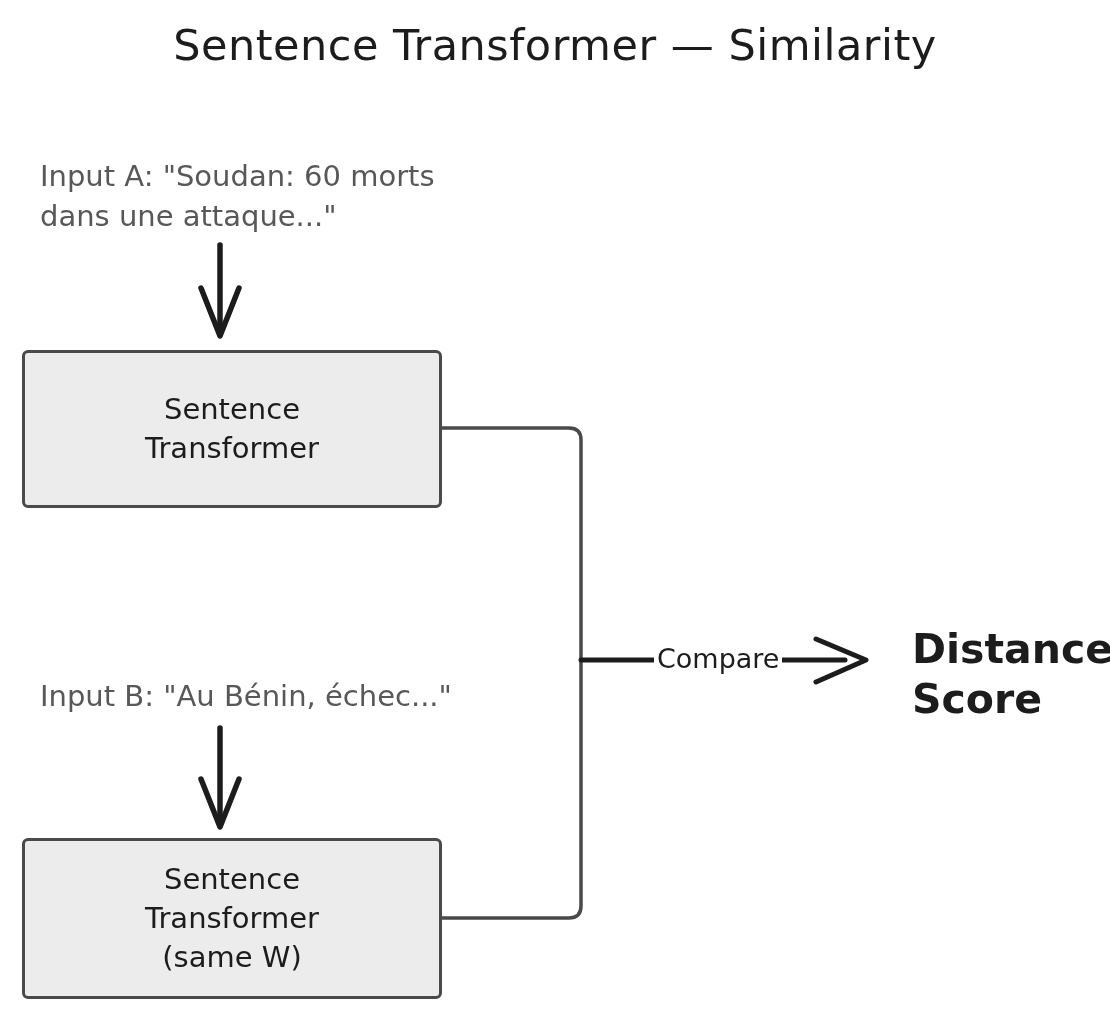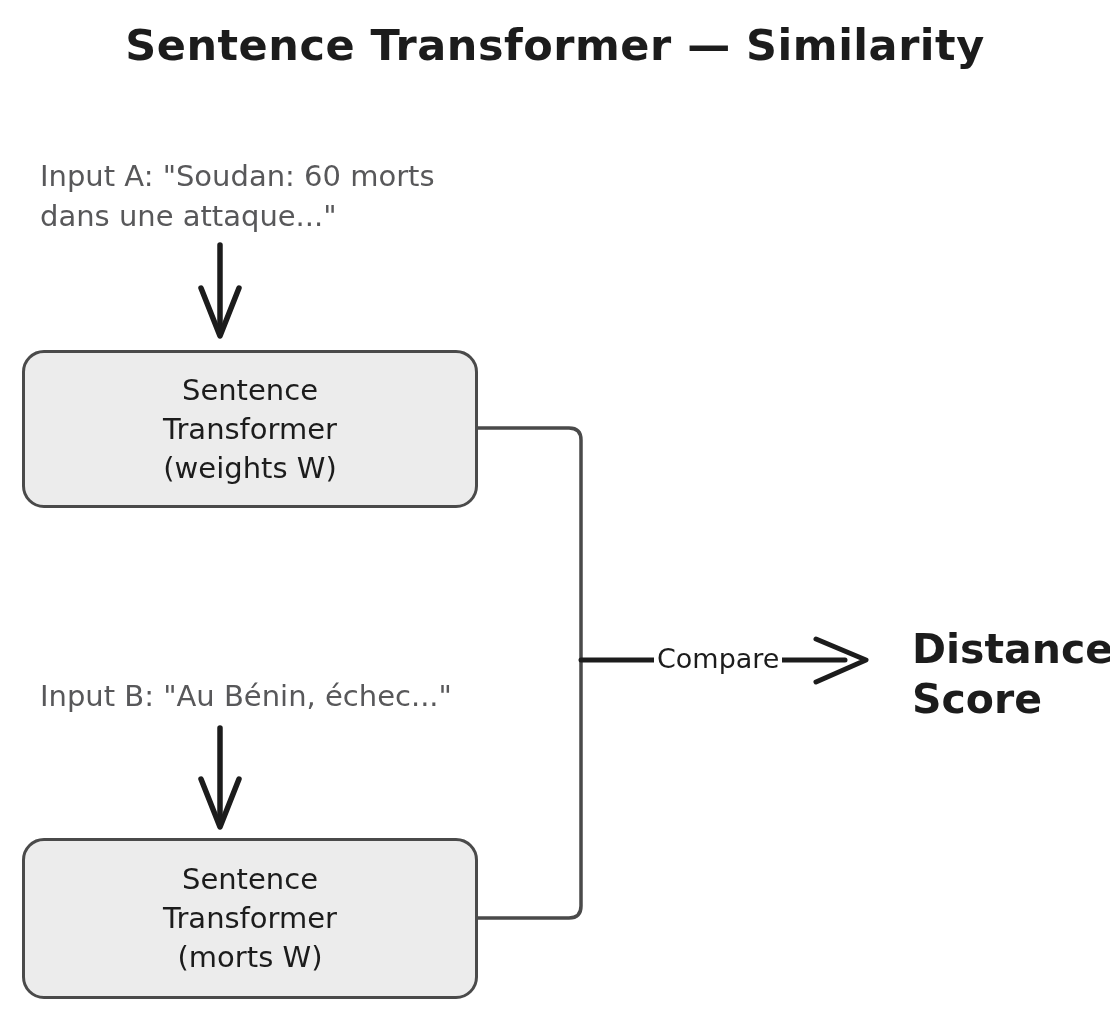--- a/index.html
+++ b/index.html
@@ -12,39 +12,39 @@
   .canvas{
     position:relative;
     width:1110px;height:1020px;
     background:#ffffff;
     font-family:"DejaVu Sans", sans-serif;
     overflow:hidden;
   }
   .title{
     position:absolute;left:0;top:20px;width:100%;
     text-align:center;
-    font-size:43px;font-weight:700;
+    font-size:43px;font-weight:400;
     color:var(--ink);
     letter-spacing:0.5px;
   }
   .note{
     position:absolute;
     font-size:29px;line-height:40px;
     color:var(--muted);
     white-space:nowrap;
   }
   .note span{display:block;}
   #input-a{left:40px;top:156px;}
   #input-b{left:40px;top:676px;}
   .box{
-    position:absolute;left:22px;width:456px;
+    position:absolute;left:22px;width:420px;
     box-sizing:border-box;
     border:3.5px solid var(--box_stroke);
     background:var(--box_fill);
-    border-radius:22px;
+    border-radius:6px;
     display:flex;flex-direction:column;
     justify-content:center;align-items:center;
     font-size:29px;line-height:39px;
     color:var(--ink);text-align:center;
   }
   #encoder-top{top:350px;height:158px;}
   #encoder-bottom{top:838px;height:161px;}
   .svg-layer{
     position:absolute;left:0;top:0;width:1110px;height:1020px;
     pointer-events:none;
@@ -98,27 +98,26 @@
 
     <g>
       <path class="compare-arrow" d="M581,660 L845,660"></path>
       <path class="compare-arrow" d="M816,639 L866,660 L816,682"></path>
     </g>
   </svg>
 
   <div class="box" id="encoder-top">
     <span>Sentence</span>
     <span>Transformer</span>
-    <span>(weights W)</span>
   </div>
 
   <div class="box" id="encoder-bottom">
     <span>Sentence</span>
     <span>Transformer</span>
-    <span>(morts W)</span>
+    <span>(same W)</span>
   </div>
 
   <div class="compare-label">Compare</div>
 
   <div class="output">
     <span>Distance</span>
     <span>Score</span>
   </div>
 
 </div>

